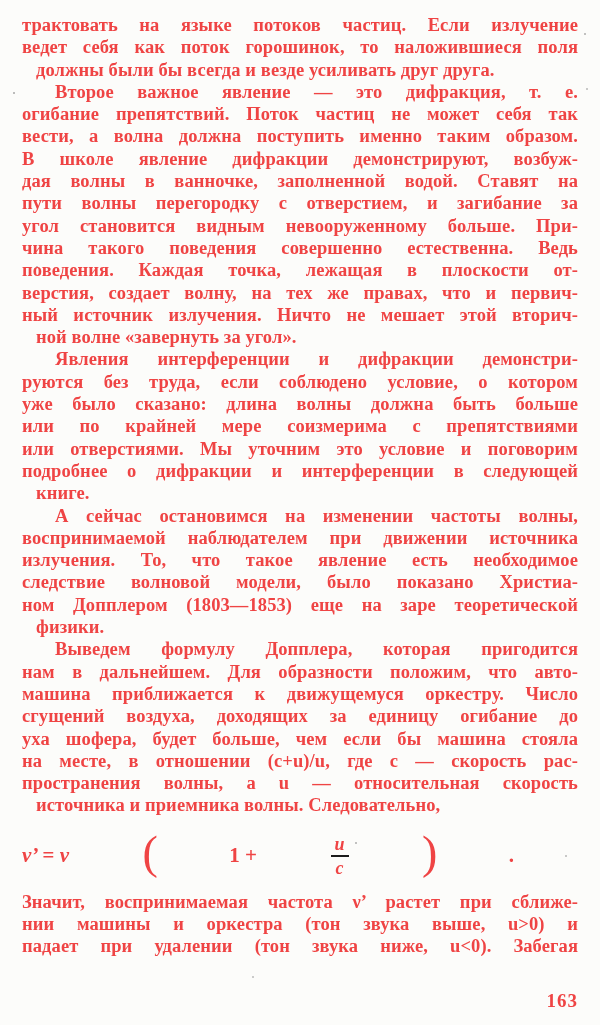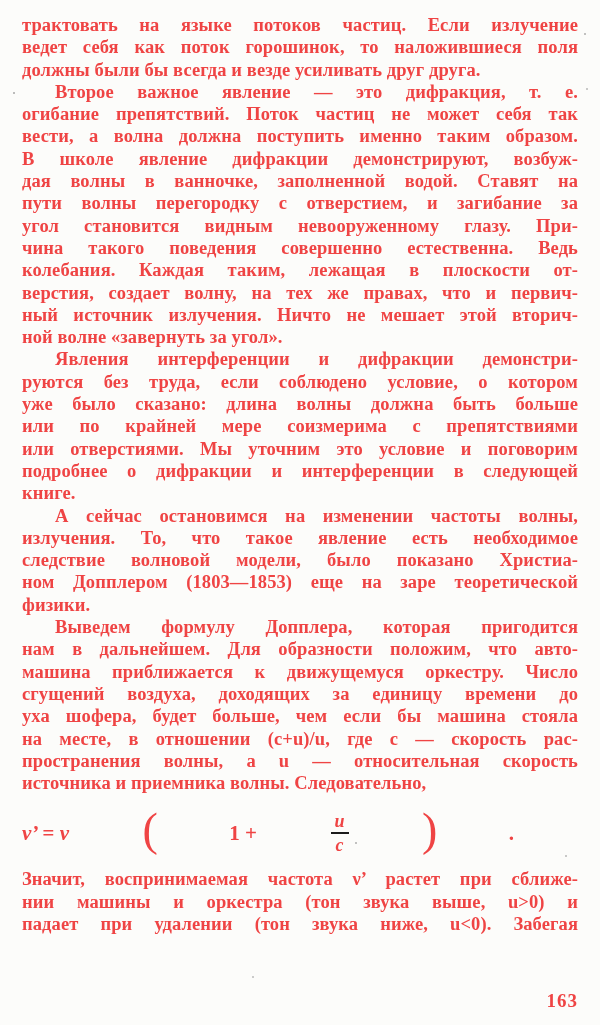--- a/index.html
+++ b/index.html
@@ -26,21 +26,21 @@
   .line{
     height:22.3px;
     line-height:22.3px;
     text-align:justify;
     text-align-last:justify;
     overflow:hidden;
     white-space:nowrap;
   }
   
   .line{white-space:normal;}
-  .line.last{text-align-last:left;}
+  .line.last{text-align-last:left;margin-left:14px;}
   .line.indent{text-indent:33px;}
 
   .formula-row{
     display:flex;
     align-items:center;
     justify-content:space-between;
     height:58px;
     margin:10px 64px 6px 0;
     font-size:21px;
     font-weight:700;
@@ -101,42 +101,43 @@
     <div id="before-formula">
         <div class="line">трактовать на языке потоков частиц. Если излучение</div>
         <div class="line">ведет себя как поток горошинок, то наложившиеся поля</div>
         <div class="line last">должны были бы всегда и везде усиливать друг друга.</div>
         <div class="line indent">Второе важное явление — это дифракция, т. е.</div>
         <div class="line">огибание препятствий. Поток частиц не может себя так</div>
         <div class="line">вести, а волна должна поступить именно таким образом.</div>
         <div class="line">В школе явление дифракции демонстрируют, возбуж-</div>
         <div class="line">дая волны в ванночке, заполненной водой. Ставят на</div>
         <div class="line">пути волны перегородку с отверстием, и загибание за</div>
-        <div class="line">угол становится видным невооруженному глазу. При-</div>
+        <div class="line">угол становится видным невооруженному больше. При-</div>
         <div class="line">чина такого поведения совершенно естественна. Ведь</div>
-        <div class="line">колебания. Каждая таким, лежащая в плоскости от-</div>
+        <div class="line">поведения. Каждая точка, лежащая в плоскости от-</div>
         <div class="line">верстия, создает волну, на тех же правах, что и первич-</div>
         <div class="line">ный источник излучения. Ничто не мешает этой вторич-</div>
         <div class="line last">ной волне «завернуть за угол».</div>
         <div class="line indent">Явления интерференции и дифракции демонстри-</div>
         <div class="line">руются без труда, если соблюдено условие, о котором</div>
         <div class="line">уже было сказано: длина волны должна быть больше</div>
         <div class="line">или по крайней мере соизмерима с препятствиями</div>
         <div class="line">или отверстиями. Мы уточним это условие и поговорим</div>
         <div class="line">подробнее о дифракции и интерференции в следующей</div>
         <div class="line last">книге.</div>
         <div class="line indent">А сейчас остановимся на изменении частоты волны,</div>
+        <div class="line">воспринимаемой наблюдателем при движении источника</div>
         <div class="line">излучения. То, что такое явление есть необходимое</div>
         <div class="line">следствие волновой модели, было показано Христиа-</div>
         <div class="line">ном Допплером (1803—1853) еще на заре теоретической</div>
         <div class="line last">физики.</div>
         <div class="line indent">Выведем формулу Допплера, которая пригодится</div>
         <div class="line">нам в дальнейшем. Для образности положим, что авто-</div>
         <div class="line">машина приближается к движущемуся оркестру. Число</div>
-        <div class="line">сгущений воздуха, доходящих за единицу времени до</div>
+        <div class="line">сгущений воздуха, доходящих за единицу огибание до</div>
         <div class="line">уха шофера, будет больше, чем если бы машина стояла</div>
         <div class="line">на месте, в отношении (c+u)/u, где c — скорость рас-</div>
         <div class="line">пространения волны, а u — относительная скорость</div>
         <div class="line last">источника и приемника волны. Следовательно,</div>
       </div>
 
     <div class="formula-row">
       <span class="f-lhs">ν’ = ν</span>
       <span class="f-paren">(</span>
       <span class="f-mid">1 +</span>

